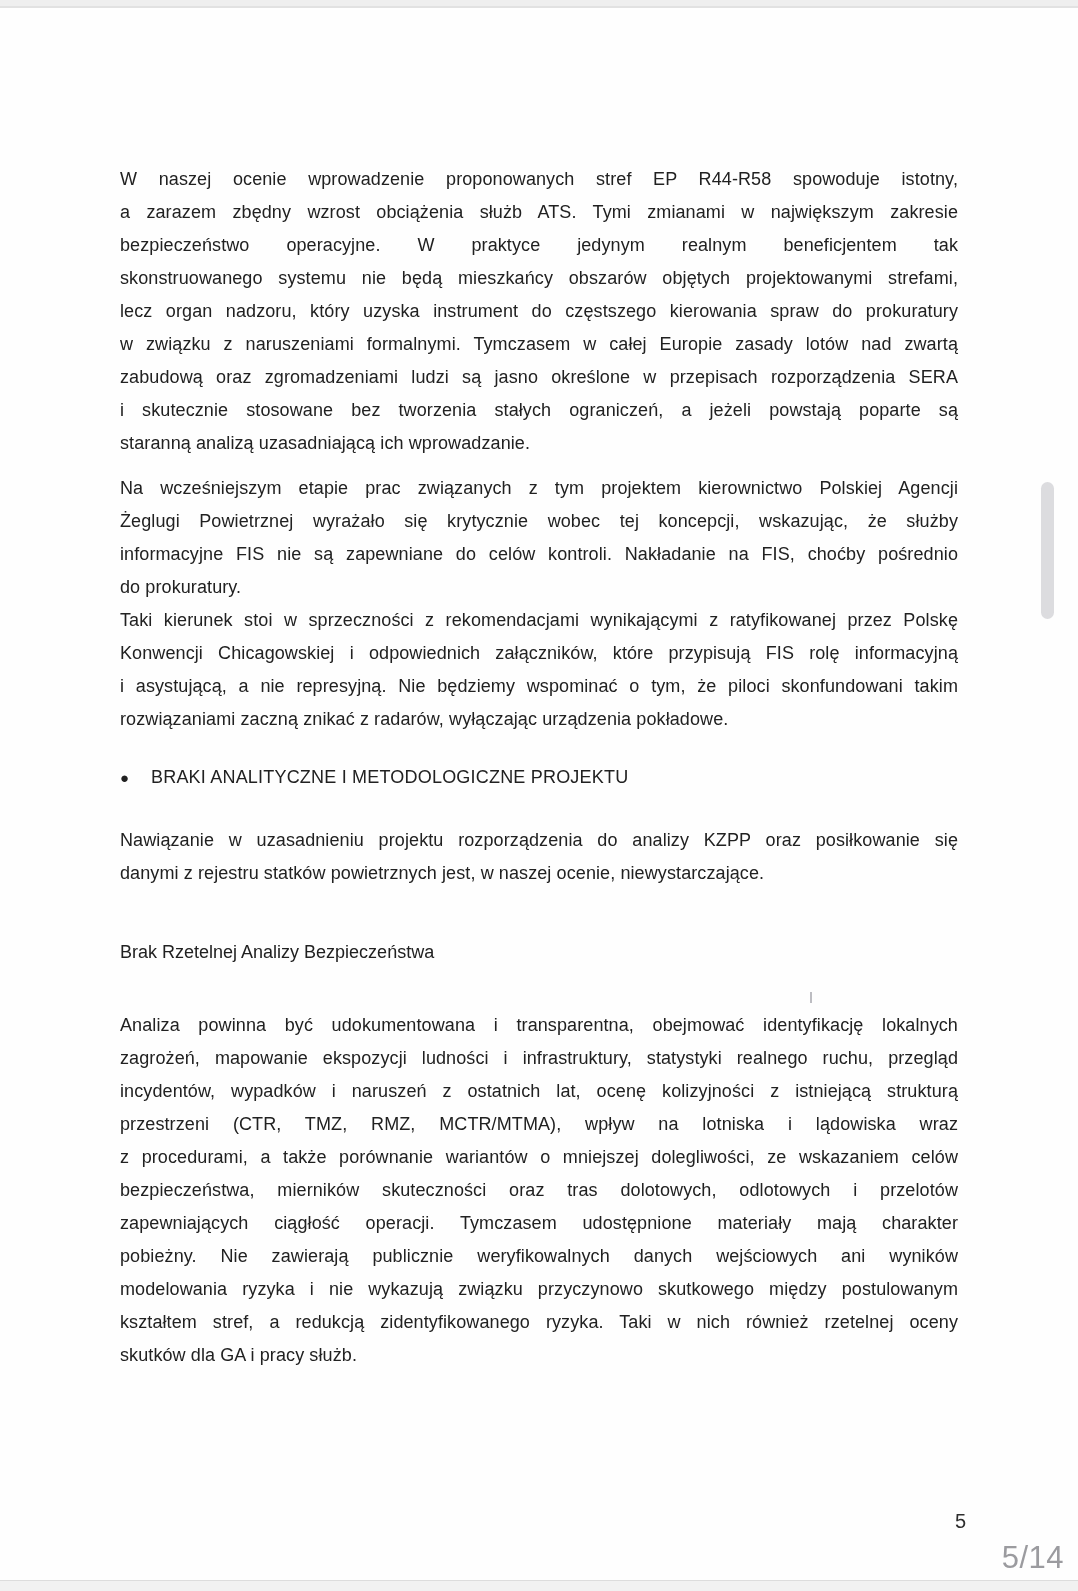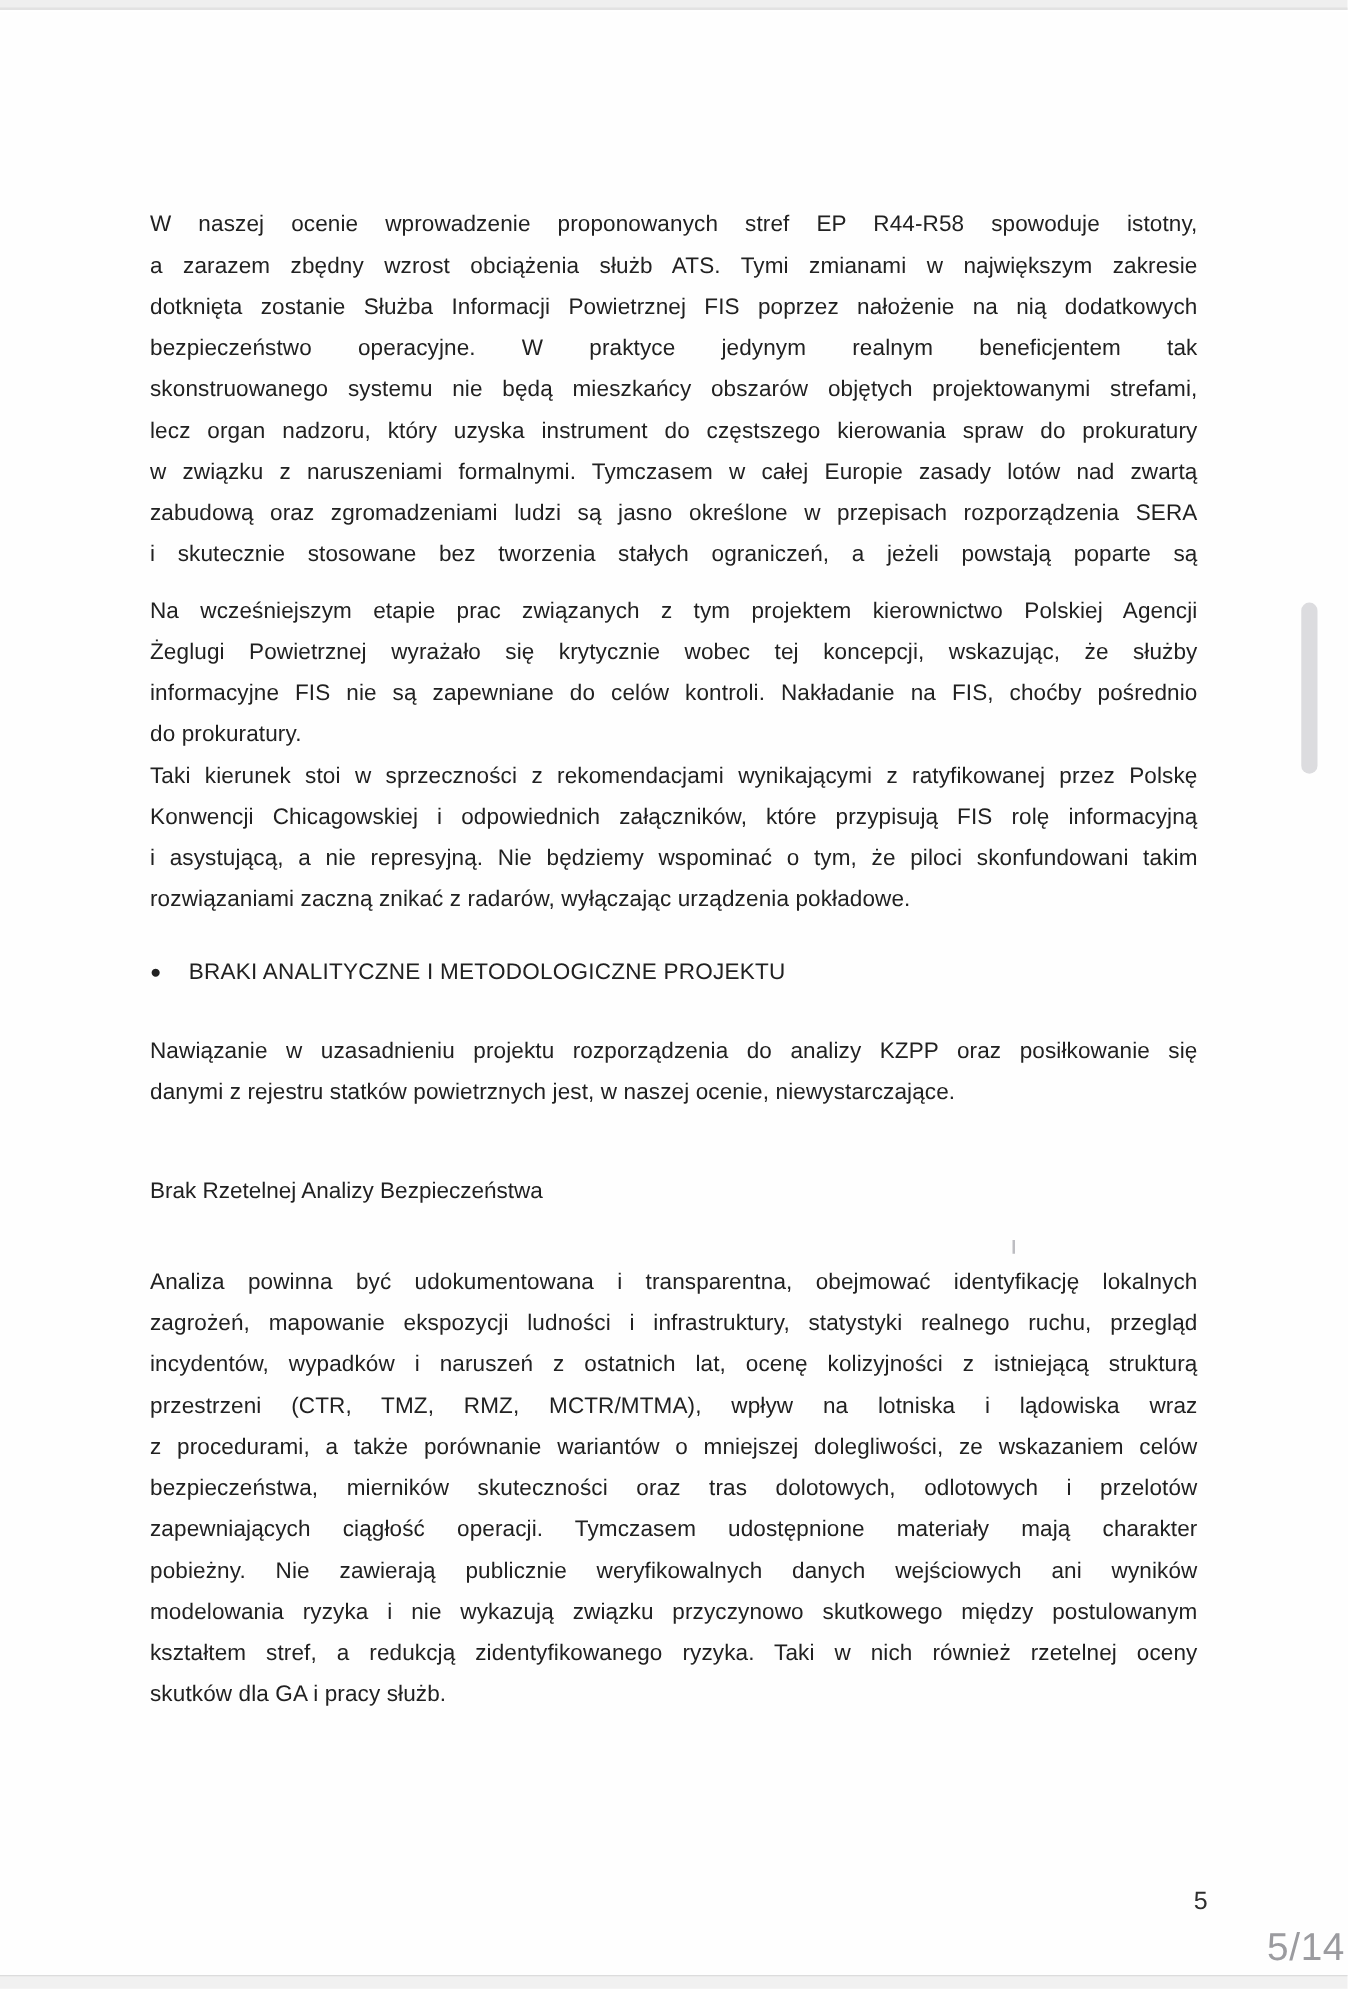--- a/index.html
+++ b/index.html
@@ -62,47 +62,47 @@
   .blk-2{margin-top:0;}
   .blk-3{margin-top:25px;}
   .blk-4{margin-top:30px;}
   .blk-5{margin-top:46px;}
   .blk-6{margin-top:40px;}
   .page-number{
     position:absolute;top:1500px;left:955px;
     font-size:20px;color:#2e2e2e;
   }
   .pager-indicator{
-    position:absolute;top:1540px;right:2px;
+    position:absolute;top:1540px;right:14px;
     font-size:31px;color:#9b9b9f;
     letter-spacing:0.5px;
     z-index:6;
   }
   .stray-cursor-mark{
     position:absolute;left:810px;top:982px;width:2px;height:11px;
     background:#bdbdc2;
   }
 </style>
 </head>
 <body>
 
 <div class="top-bar"></div>
 
 <div class="page">
   <div class="content" id="doc-content">
       <div class="paragraph blk-0">
         <div class="line">W naszej ocenie wprowadzenie proponowanych stref EP R44-R58 spowoduje istotny,</div>
         <div class="line">a zarazem zbędny wzrost obciążenia służb ATS. Tymi zmianami w największym zakresie</div>
-        <div class="line">dotknięta zostanie Służba Informacji Powietrznej FIS poprzez nałożenie na nią dodatkowych</div>
         <div class="line">bezpieczeństwo operacyjne. W praktyce jedynym realnym beneficjentem tak</div>
         <div class="line">skonstruowanego systemu nie będą mieszkańcy obszarów objętych projektowanymi strefami,</div>
         <div class="line">lecz organ nadzoru, który uzyska instrument do częstszego kierowania spraw do prokuratury</div>
         <div class="line">w związku z naruszeniami formalnymi. Tymczasem w całej Europie zasady lotów nad zwartą</div>
         <div class="line">zabudową oraz zgromadzeniami ludzi są jasno określone w przepisach rozporządzenia SERA</div>
         <div class="line">i skutecznie stosowane bez tworzenia stałych ograniczeń, a jeżeli powstają poparte są</div>
+        <div class="line last">staranną analizą uzasadniającą ich wprowadzanie.</div>
       </div>
       <div class="paragraph blk-1">
         <div class="line">Na wcześniejszym etapie prac związanych z tym projektem kierownictwo Polskiej Agencji</div>
         <div class="line">Żeglugi Powietrznej wyrażało się krytycznie wobec tej koncepcji, wskazując, że służby</div>
         <div class="line">informacyjne FIS nie są zapewniane do celów kontroli. Nakładanie na FIS, choćby pośrednio</div>
         <div class="line last">do prokuratury.</div>
       </div>
       <div class="paragraph blk-2">
         <div class="line">Taki kierunek stoi w sprzeczności z rekomendacjami wynikającymi z ratyfikowanej przez Polskę</div>
         <div class="line">Konwencji Chicagowskiej i odpowiednich załączników, które przypisują FIS rolę informacyjną</div>

